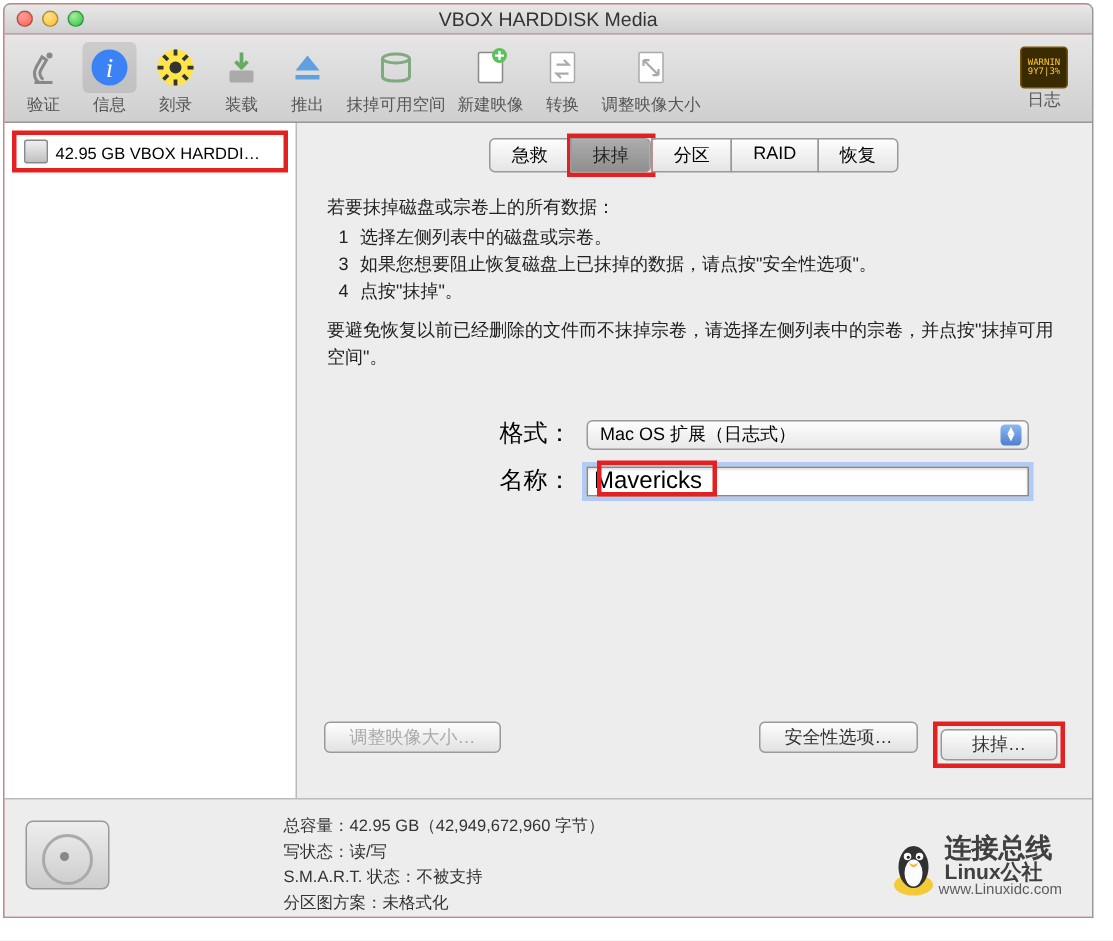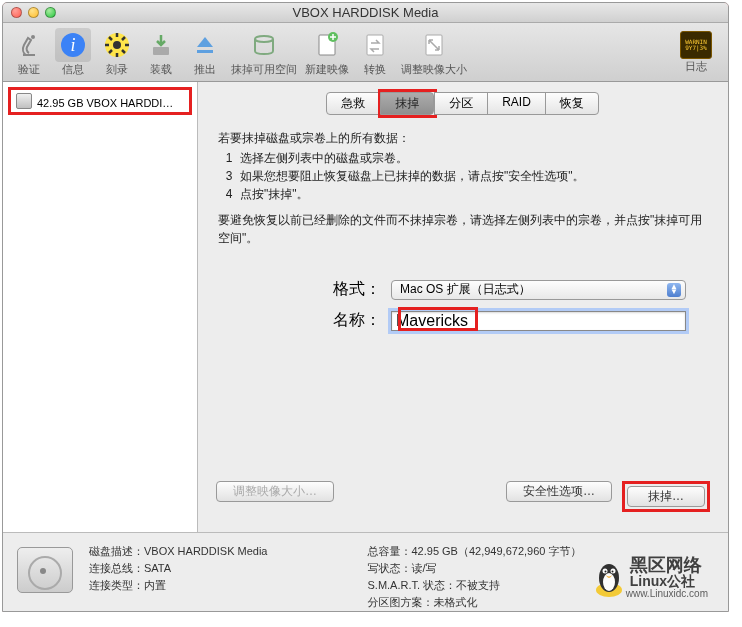--- a/index.html
+++ b/index.html
@@ -217,43 +217,38 @@
         <div class="aqua-btn">安全性选项…</div>
         <div class="btn-hl">
             <div class="aqua-btn" style="min-width:78px;">抹掉…</div>
           </div>
       </div>
     </div>
   </div>
 
   <div class="footer">
     <div class="hdd"></div>
-    <div class="footer-col">
-      <div><span class="k">磁盘描述：</span><span>VBOX HARDDISK Media</span></div>
-      <div><span class="k">连接总线：</span><span>SATA</span></div>
-      <div><span class="k">连接类型：</span><span>内置</span></div>
-    </div>
     <div class="footer-col footer-col2">
       <div><span class="k">总容量：</span><span>42.95 GB（42,949,672,960 字节）</span></div>
       <div><span class="k">写状态：</span><span>读/写</span></div>
       <div><span class="k">S.M.A.R.T. 状态：</span><span>不被支持</span></div>
       <div><span class="k">分区图方案：</span><span>未格式化</span></div>
     </div>
   </div>
 
   <div class="watermark">
     <svg class="tux" viewBox="0 0 34 40">
         <ellipse cx="17" cy="32" rx="13" ry="7" fill="#f5c518"></ellipse>
         <ellipse cx="17" cy="20" rx="10" ry="14" fill="#111"></ellipse>
         <ellipse cx="17" cy="24" rx="6" ry="9" fill="#fff"></ellipse>
         <circle cx="13" cy="13" r="2.5" fill="#fff"></circle>
         <circle cx="21" cy="13" r="2.5" fill="#fff"></circle>
         <circle cx="13.5" cy="13.5" r="1" fill="#000"></circle>
         <circle cx="20.5" cy="13.5" r="1" fill="#000"></circle>
         <path d="M14 17q3 3 6 0q-1 3-3 3t-3-3" fill="#f5a518"></path>
       </svg>
     <div>
-      <div class="txt"><span>黑区网络</span></div>
+      <div class="txt"><span>连接总线</span></div>
       <div class="txt" style="font-size:14px;"><span>Linux公社</span></div>
       <div class="sub">www.Linuxidc.com</div>
     </div>
   </div>
 </div>
 
 </body></html>

